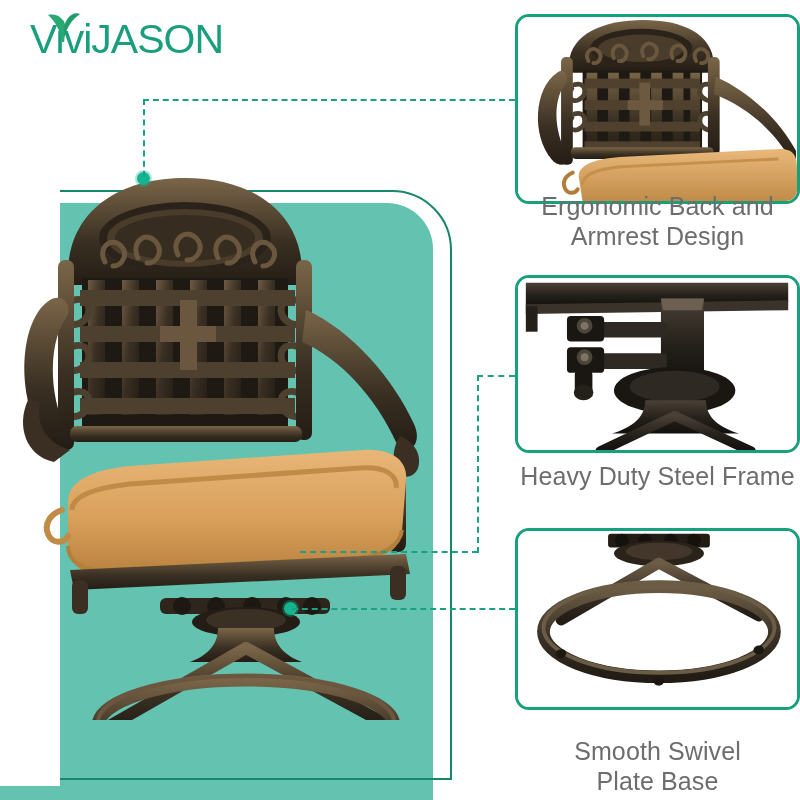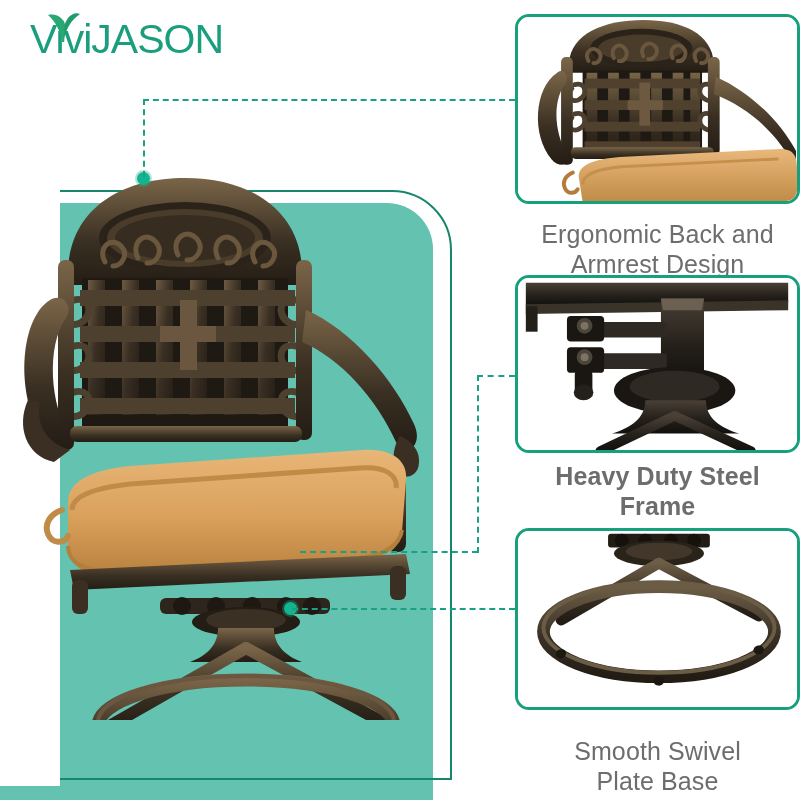--- a/index.html
+++ b/index.html
@@ -248,21 +248,21 @@
       <rect x="54" y="134" width="146" height="12" rx="5" fill="url(#p1m)"></rect>
 
       <path d="M40 58 C16 74 14 122 34 146 C42 156 54 152 52 144 C38 124 34 88 48 70 C54 62 46 52 40 58 Z" fill="url(#p1m)"></path>
       <path d="M202 62 C238 78 268 108 284 138 L284 156 C266 122 238 94 200 80 Z" fill="url(#p1m)"></path>
 
       <path d="M62 164 C62 152 78 146 104 144 L264 136 C282 134 285 144 285 154 L285 190 L66 190 Z" fill="url(#p1c)"></path>
       <path d="M66 172 C66 162 82 156 106 154 L266 146" fill="none" stroke="#c78f4c" stroke-width="3"></path>
       <path d="M56 160 c-8 3 -11 10 -8 16 c3 6 10 6 13 1" fill="none" stroke="#b37c3b" stroke-width="4" stroke-linecap="round"></path>
     </svg>
   </div>
-  <div class="caption" style="left:515px;top:220px;width:285px;">Ergonomic Back and
+  <div class="caption" style="left:515px;top:192px;width:285px;">Ergonomic Back and
 Armrest Design</div>
 
   <div class="panel" style="left:515px;top:275px;width:285px;height:178px;">
     <svg class="art-svg" viewBox="0 0 285 178" preserveAspectRatio="xMidYMid slice">
       <defs>
         <linearGradient id="p2m" x1="0" y1="0" x2="0" y2="1">
           <stop offset="0%" stop-color="#4a4036"></stop>
             <stop offset="55%" stop-color="#24201a"></stop>
             <stop offset="100%" stop-color="#12100d"></stop>
         </linearGradient>
@@ -291,21 +291,21 @@
       <ellipse cx="160" cy="112" rx="46" ry="16" fill="#2e2922"></ellipse>
       <path d="M130 126 C130 144 116 154 96 160 L226 160 C206 154 192 144 192 126 Z" fill="url(#p2m)"></path>
 
       <g stroke="url(#p2m)" stroke-width="10" fill="none" stroke-linecap="round">
         <path d="M160 142 L84 178"></path>
           <path d="M160 142 L160 178"></path>
           <path d="M160 142 L238 178"></path>
       </g>
     </svg>
   </div>
-  <div class="caption" style="left:515px;top:462px;width:285px;font-weight:bold;">Heavy Duty Steel Frame</div>
+  <div class="caption" style="left:515px;top:462px;width:285px;">Heavy Duty Steel Frame</div>
 
   <div class="panel" style="left:515px;top:528px;width:285px;height:182px;">
     <svg class="art-svg" viewBox="0 0 285 182" preserveAspectRatio="xMidYMid slice">
       <defs>
         <linearGradient id="p3m" x1="0" y1="0" x2="0" y2="1">
           <stop offset="0%" stop-color="#6d5d46"></stop>
             <stop offset="55%" stop-color="#3a3126"></stop>
             <stop offset="100%" stop-color="#221c15"></stop>
         </linearGradient>
       </defs>

